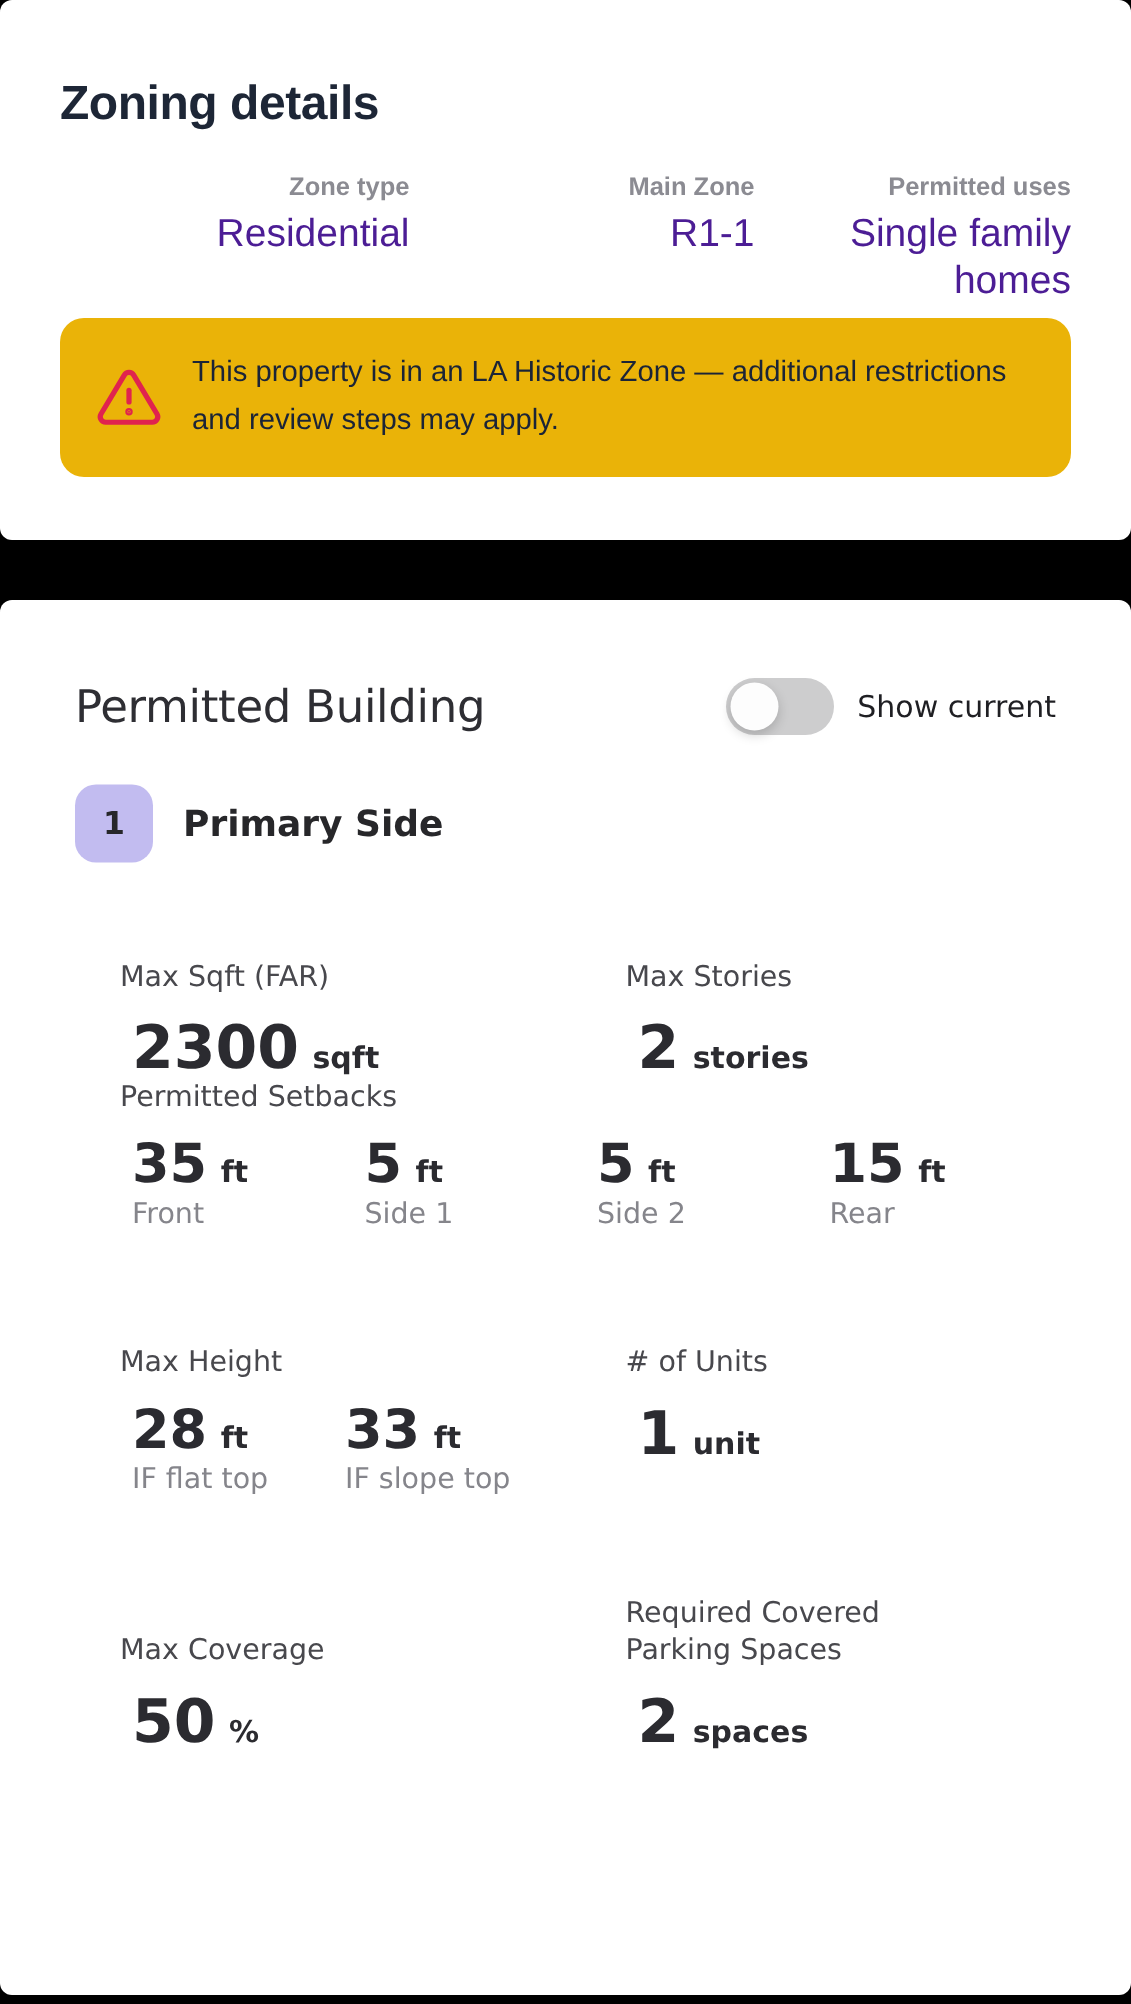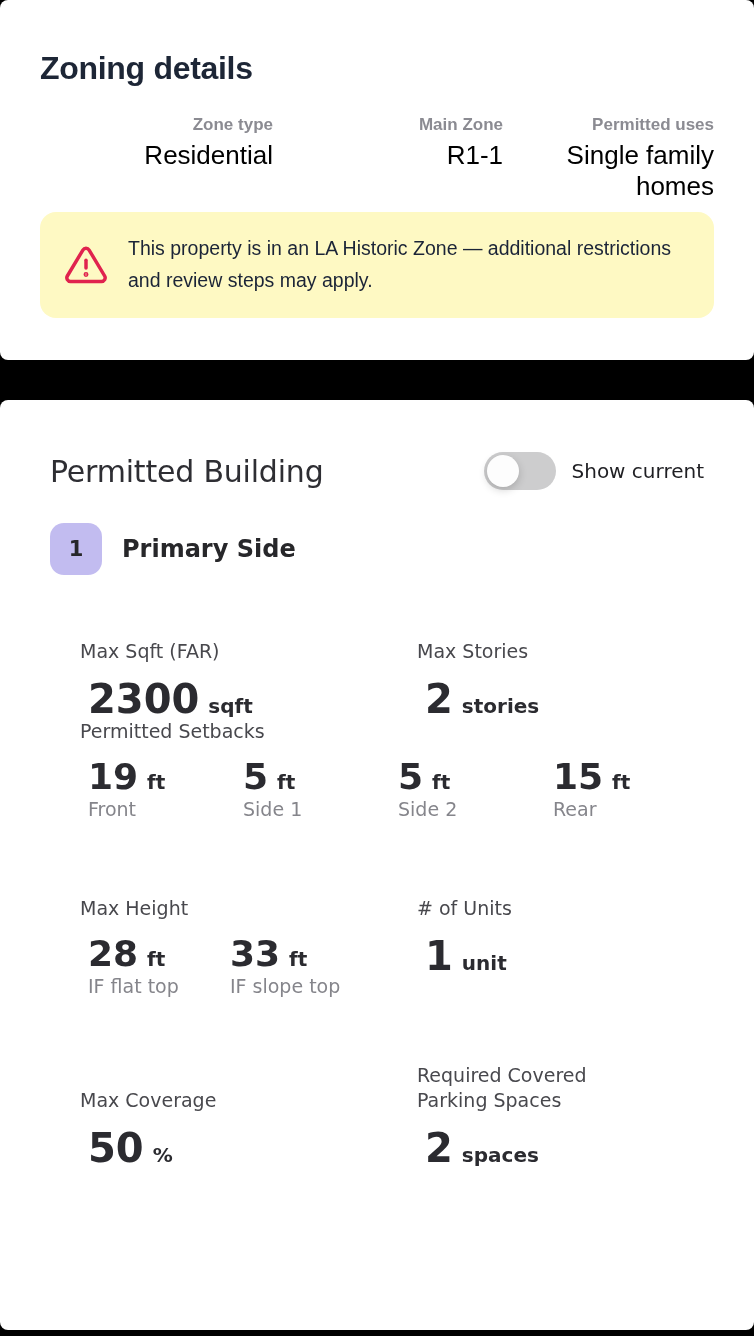--- a/index.html
+++ b/index.html
@@ -37,26 +37,26 @@
   }
   .field-label {
     font-size: 17px;
     font-weight: 700;
     color: #8b8b92;
   }
   .field-value {
     margin-top: 5px;
     font-size: 26px;
     font-weight: 400;
-    color: #000000;
+    color: #4c1d95;
     line-height: 1.2;
   }
   .warning-banner {
     margin-top: 10px;
-    background: #fef9c3;
+    background: #eab308;
     border-radius: 16px;
     padding: 21px 24px;
     display: flex;
     align-items: center;
     gap: 20px;
   }
   .warning-icon { flex: 0 0 44px; width: 44px; height: 44px; }
   .warning-text {
     font-size: 19.5px;
     color: #1b2437;
@@ -223,21 +223,21 @@
           <span class="unit">stories</span>
         </div>
       </div>
     </div>
 
     <div class="row-setbacks">
       <div class="stat-label">Permitted Setbacks</div>
       <div class="setback-grid">
         <div class="substat">
           <div class="value-row">
-            <span class="mid-value">19</span>
+            <span class="mid-value">35</span>
             <span class="unit">ft</span>
           </div>
           <div class="sub-label">Front</div>
         </div>
         <div class="substat">
           <div class="value-row">
             <span class="mid-value">5</span>
             <span class="unit">ft</span>
           </div>
           <div class="sub-label">Side 1</div>

